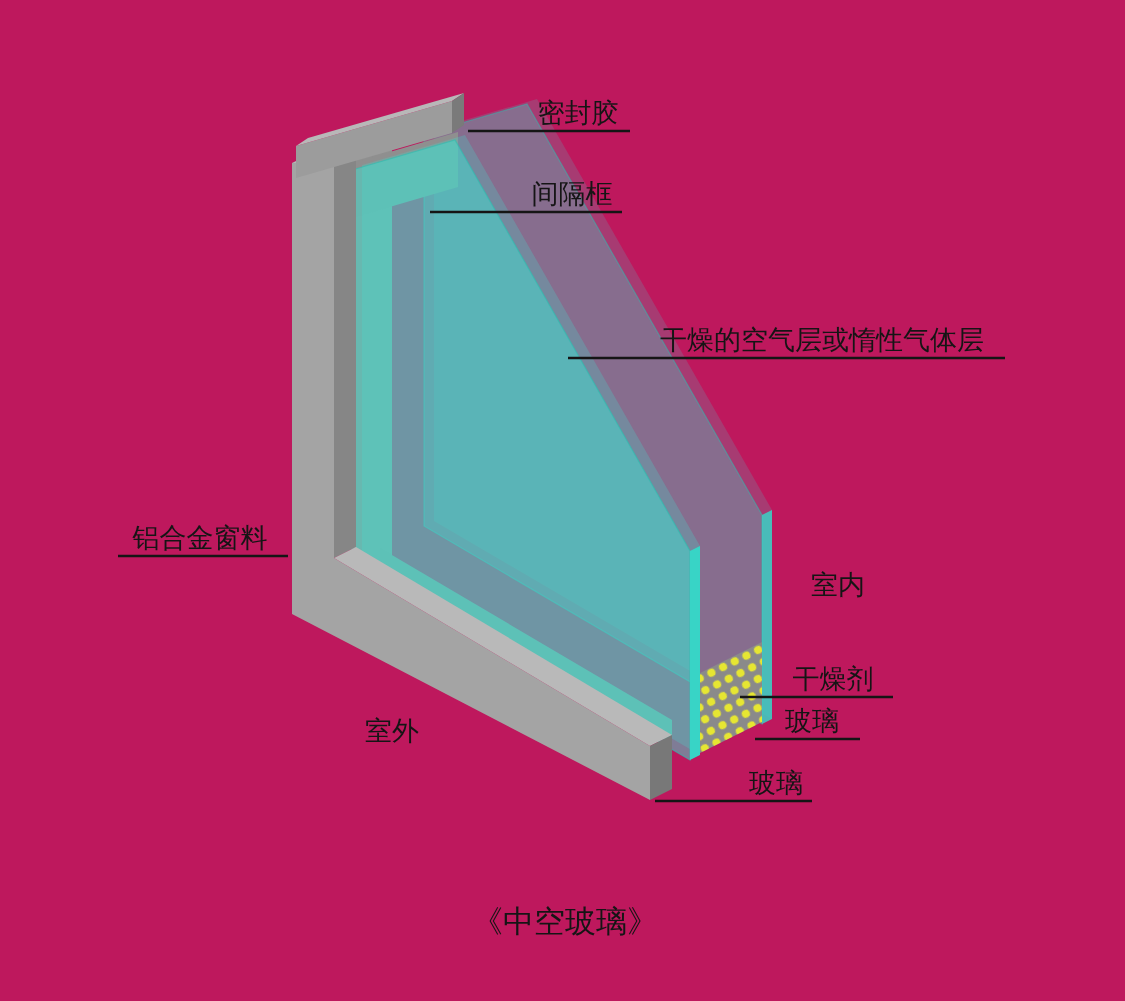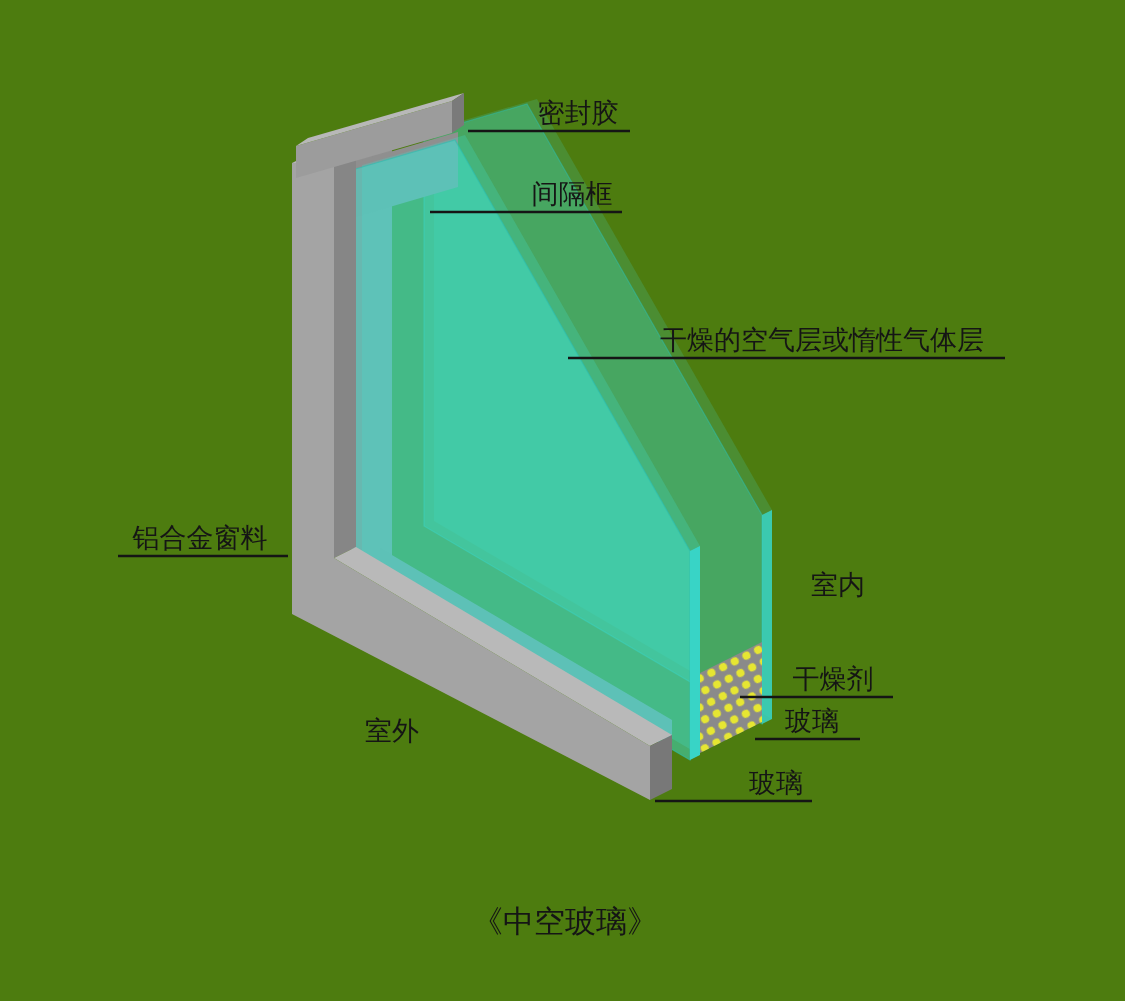--- a/index.html
+++ b/index.html
@@ -5,21 +5,21 @@
   html, body {
     margin: 0;
     padding: 0;
     background: #ffffff;
     font-family: "Liberation Serif", "DejaVu Serif", serif;
   }
   .canvas {
     position: relative;
     width: 1125px;
     height: 1001px;
-    background: #4d7c0f;
+    background: #be185d;
     overflow: hidden;
   }
   svg { display: block; }
   .leader {
     stroke: #151515;
     stroke-width: 2.4;
   }
   .label {
     fill: #151515;
     font-size: 27px;

